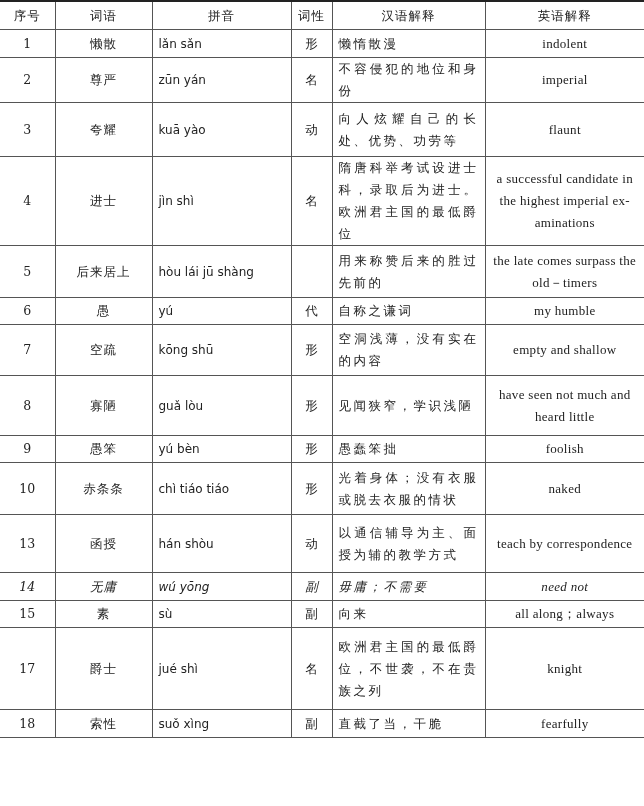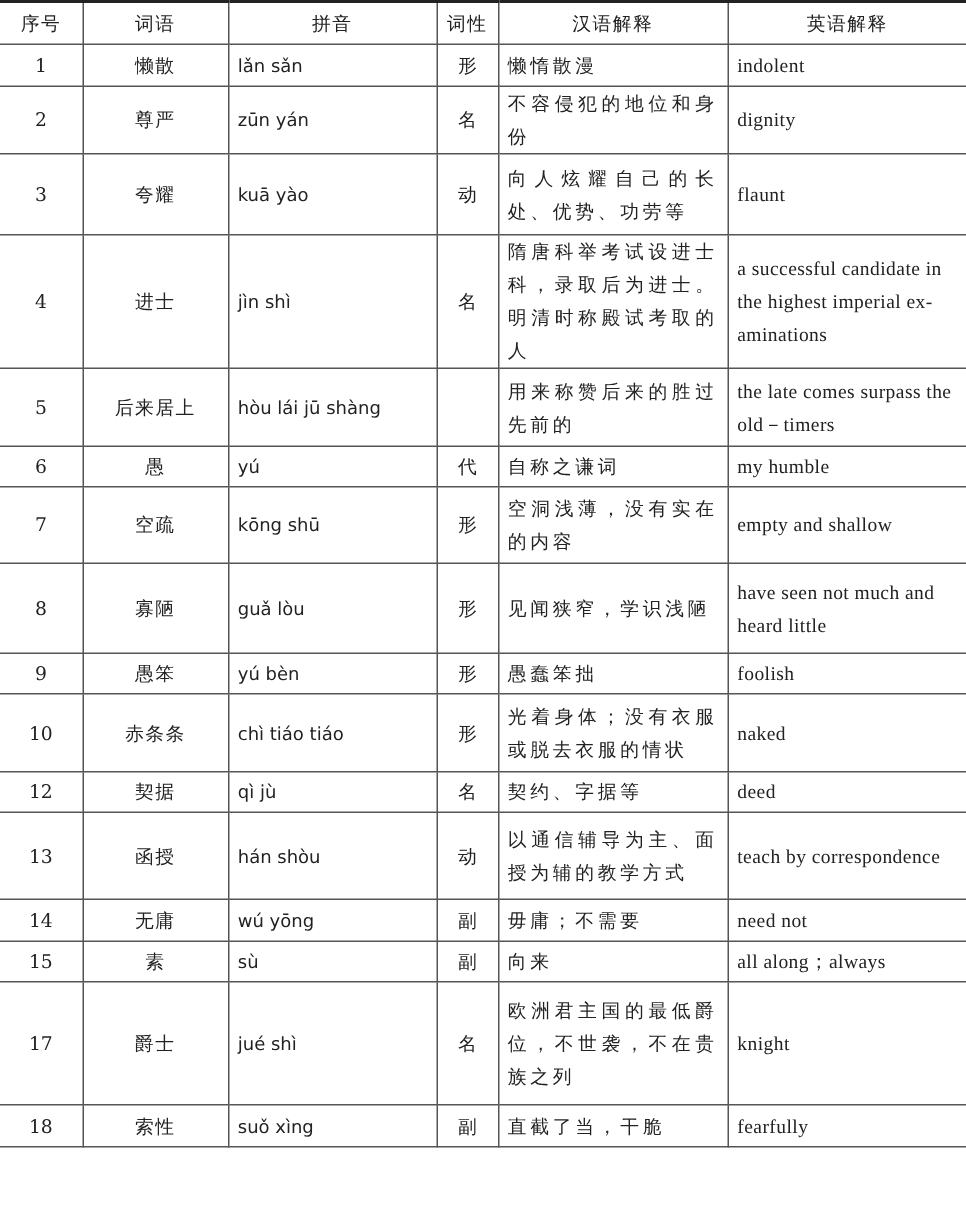--- a/index.html
+++ b/index.html
@@ -26,21 +26,21 @@
     font-weight:normal;
     border-top:2px solid #222;
     text-align:center;
     height:27px;
     letter-spacing:1px;
     margin-top:32px;
   }
   td.c-num, td.c-word, td.c-pos { text-align:center; }
   td.c-pin { font-family:"DejaVu Sans", sans-serif; font-size:12px; }
   td.c-zh { text-align:justify; letter-spacing:2.5px; padding-left:8px; }
-  td.c-en { text-align:left; font-family:"Liberation Serif", serif; font-size:13px; padding-left:6px; letter-spacing:0.3px;}
+  td.c-en { text-align:center; font-family:"Liberation Serif", serif; font-size:13px; padding-left:6px; letter-spacing:0.3px;}
   td.c-word { letter-spacing:1px; }
 </style>
 </head>
 <body>
 
 <table class="vocab">
   <colgroup>
     <col style="width:55px">
     <col style="width:97px">
     <col style="width:139px">
@@ -66,36 +66,36 @@
         <td class="c-pos">形</td>
         <td class="c-zh">懒惰散漫</td>
         <td class="c-en">indolent</td>
       </tr>
       <tr style="height: 28px;">
         <td class="c-num">2</td>
         <td class="c-word">尊严</td>
         <td class="c-pin">zūn yán</td>
         <td class="c-pos">名</td>
         <td class="c-zh">不容侵犯的地位和身份</td>
-        <td class="c-en">dignity</td>
+        <td class="c-en">imperial</td>
       </tr>
       <tr style="height: 54px;">
         <td class="c-num">3</td>
         <td class="c-word">夸耀</td>
         <td class="c-pin">kuā yào</td>
         <td class="c-pos">动</td>
         <td class="c-zh">向人炫耀自己的长处、优势、功劳等</td>
         <td class="c-en">flaunt</td>
       </tr>
       <tr style="height: 87px;">
         <td class="c-num">4</td>
         <td class="c-word">进士</td>
         <td class="c-pin">jìn shì</td>
         <td class="c-pos">名</td>
-        <td class="c-zh">隋唐科举考试设进士科，录取后为进士。明清时称殿试考取的人</td>
+        <td class="c-zh">隋唐科举考试设进士科，录取后为进士。欧洲君主国的最低爵位</td>
         <td class="c-en">a successful candidate in the highest imperial ex-aminations</td>
       </tr>
       <tr style="height: 52px;">
         <td class="c-num">5</td>
         <td class="c-word">后来居上</td>
         <td class="c-pin">hòu lái jū shàng</td>
         <td class="c-pos"></td>
         <td class="c-zh">用来称赞后来的胜过先前的</td>
         <td class="c-en">the late comes surpass the old－timers</td>
       </tr>
@@ -132,37 +132,29 @@
         <td class="c-en">foolish</td>
       </tr>
       <tr style="height: 52px;">
         <td class="c-num">10</td>
         <td class="c-word">赤条条</td>
         <td class="c-pin">chì tiáo tiáo</td>
         <td class="c-pos">形</td>
         <td class="c-zh">光着身体；没有衣服或脱去衣服的情状</td>
         <td class="c-en">naked</td>
       </tr>
-      <tr style="height: 27px;">
-        <td class="c-num">12</td>
-        <td class="c-word">契据</td>
-        <td class="c-pin">qì jù</td>
-        <td class="c-pos">名</td>
-        <td class="c-zh">契约、字据等</td>
-        <td class="c-en">deed</td>
-      </tr>
       <tr style="height: 58px; margin-left: 24px;">
         <td class="c-num">13</td>
         <td class="c-word">函授</td>
         <td class="c-pin">hán shòu</td>
         <td class="c-pos">动</td>
         <td class="c-zh">以通信辅导为主、面授为辅的教学方式</td>
         <td class="c-en">teach by correspondence</td>
       </tr>
-      <tr style="height: 28px;">
+      <tr style="height: 28px; font-style: italic;">
         <td class="c-num">14</td>
         <td class="c-word">无庸</td>
         <td class="c-pin">wú yōng</td>
         <td class="c-pos">副</td>
         <td class="c-zh">毋庸；不需要</td>
         <td class="c-en">need not</td>
       </tr>
       <tr style="height: 27px;">
         <td class="c-num">15</td>
         <td class="c-word">素</td>

